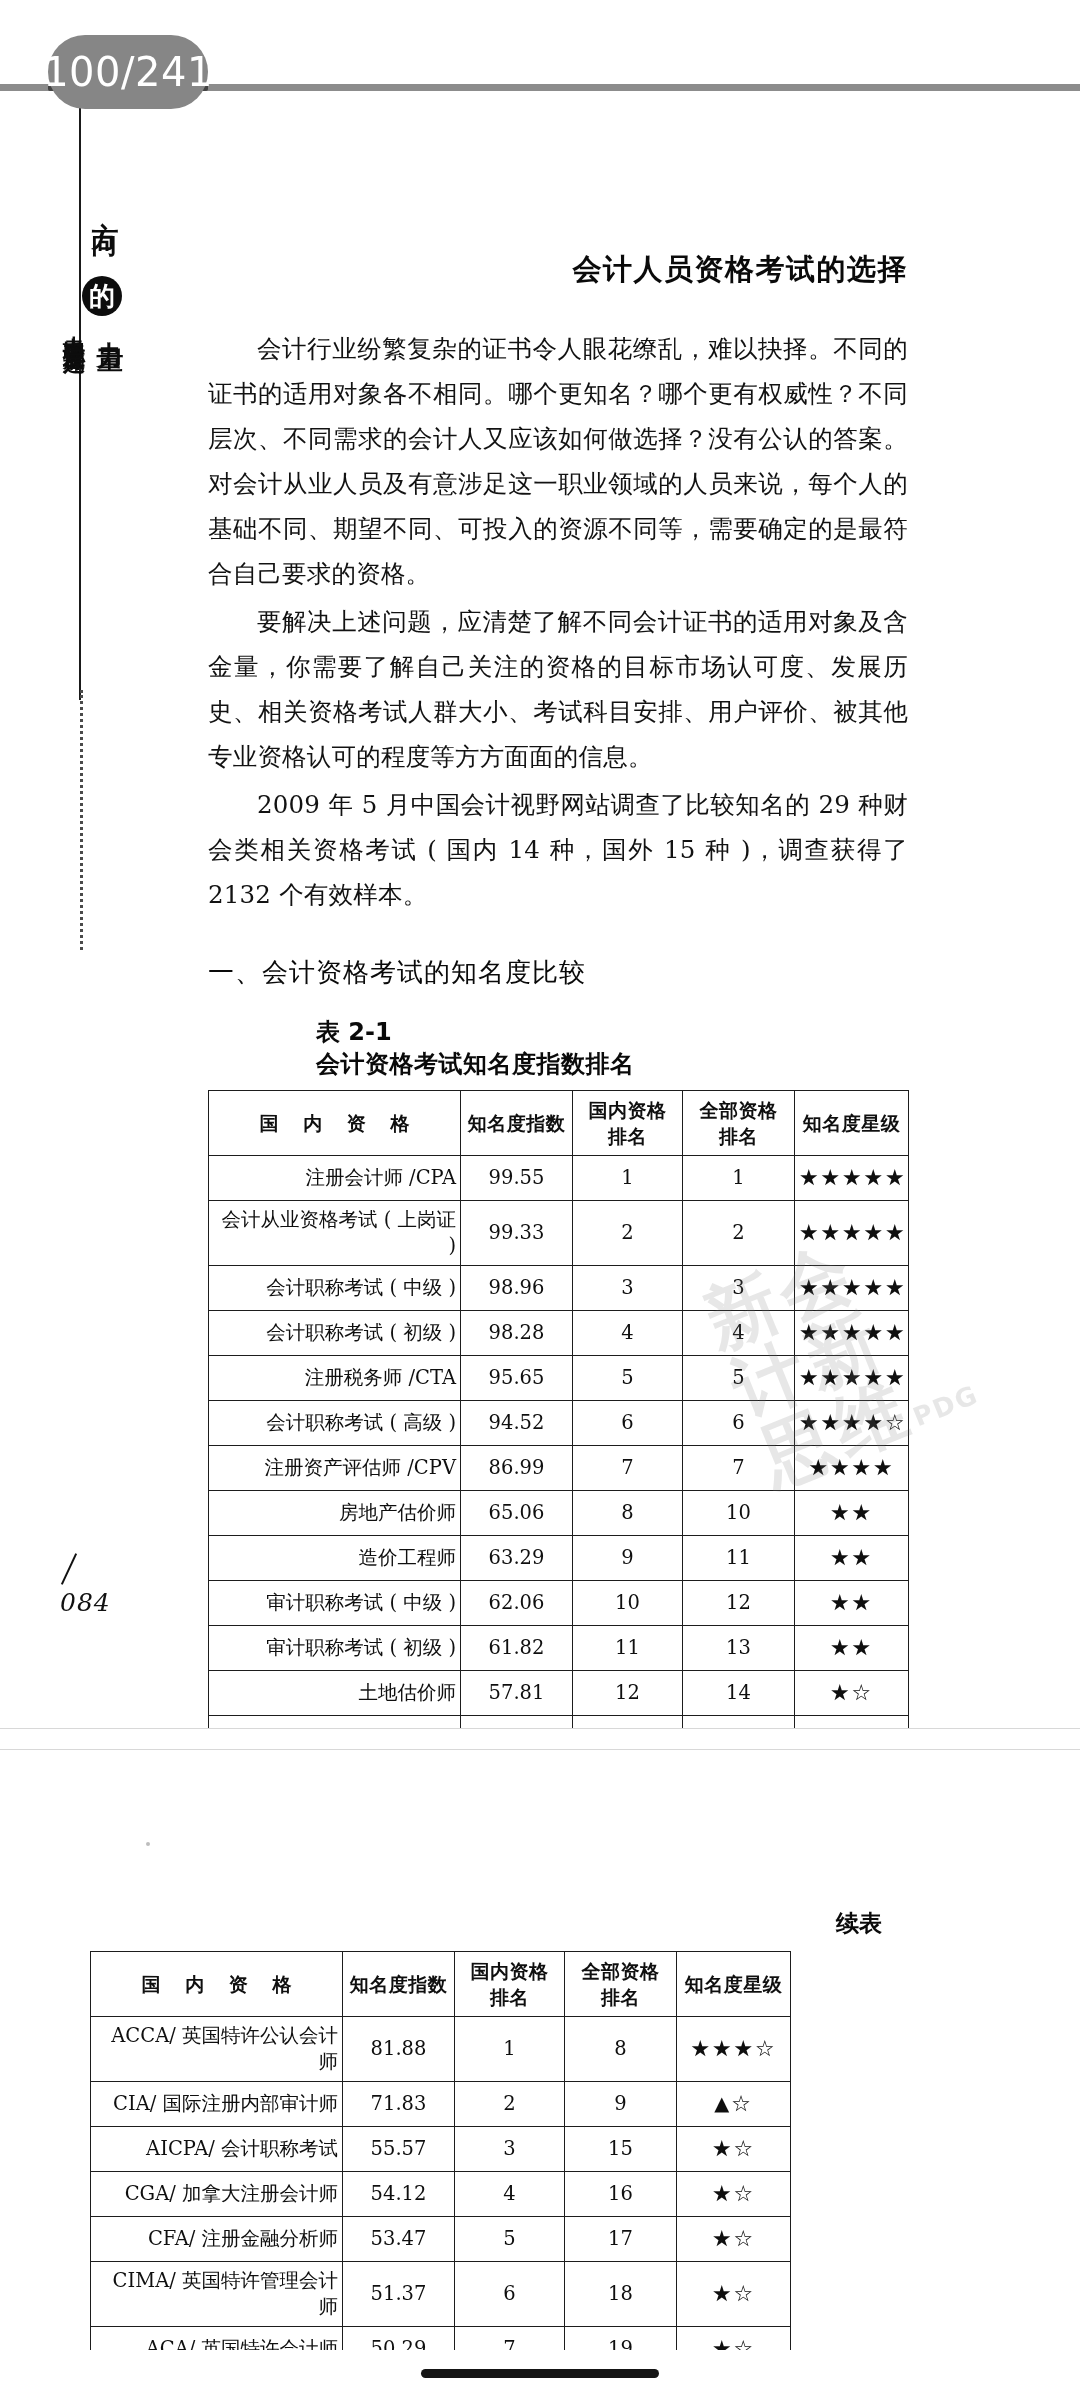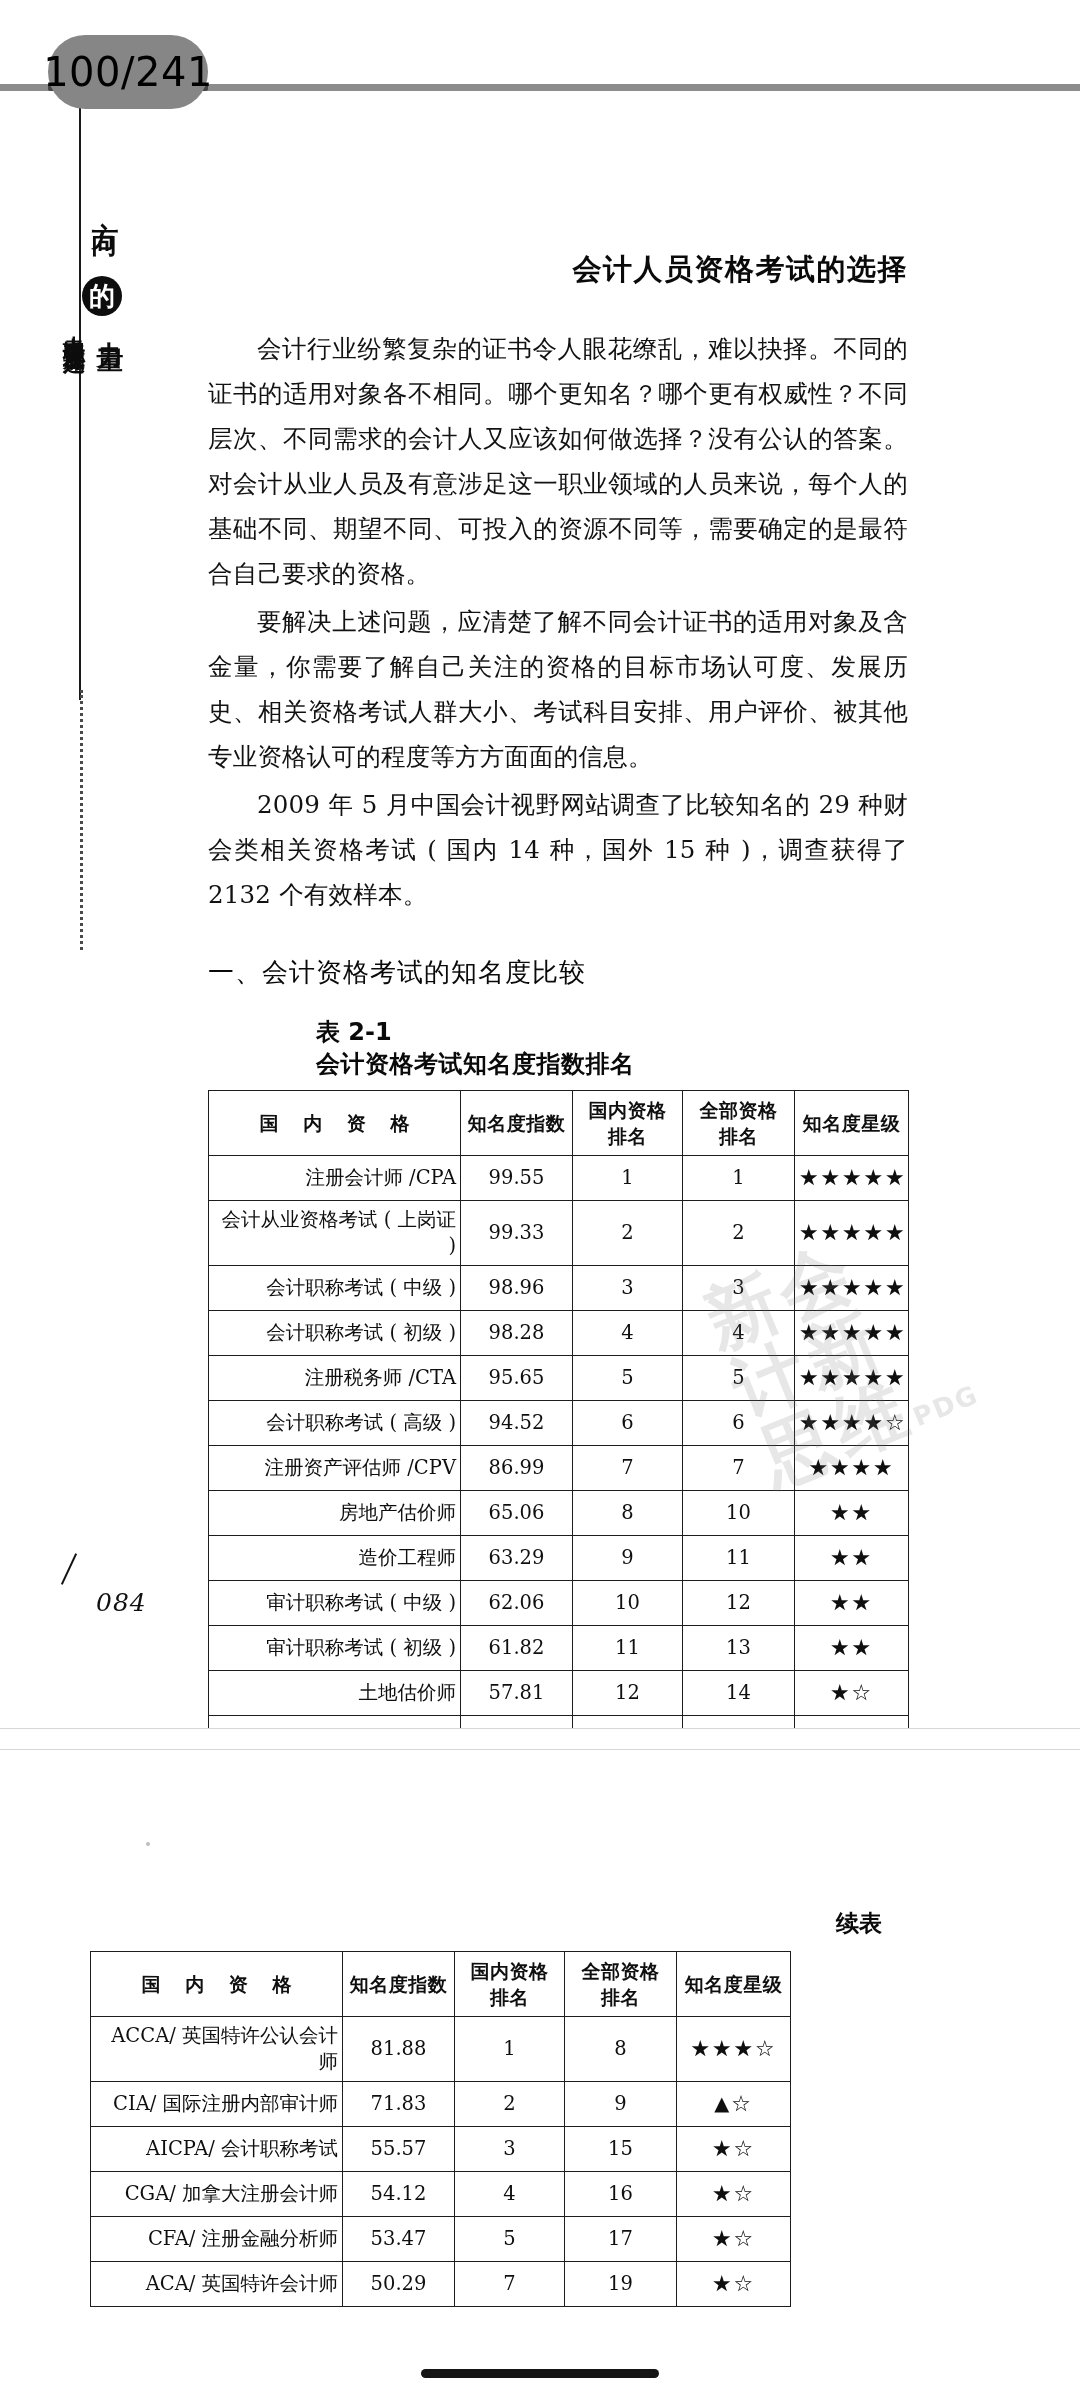--- a/index.html
+++ b/index.html
@@ -34,21 +34,21 @@
     position: absolute;
     left: 48px;
     top: 35px;
     width: 160px;
     height: 74px;
     border-radius: 38px;
     background: #868686;
     display: flex;
     align-items: center;
     justify-content: center;
-    color: #000000;
+    color: #ffffff;
     font-size: 40px;
     font-weight: 400;
     letter-spacing: 0.5px;
     font-family: "DejaVu Sans", "Liberation Sans", sans-serif;
   }
   .pill-shadow {
     position: absolute;
     left: 48px;
     top: 84px;
     width: 160px;
@@ -232,21 +232,20 @@
   }
   .folio-num {
     position: absolute;
     left: 60px;
     top: 1588px;
     font-family: "DejaVu Serif", "Liberation Serif", serif;
     font-style: italic;
     font-size: 25px;
     color: #111;
     letter-spacing: 1px;
-    margin-left: 36px;
   }
 
   
   .watermark {
     position: absolute;
     left: 740px;
     top: 1235px;
     width: 240px;
     height: 290px;
     color: rgba(120,120,120,0.18);
@@ -538,20 +537,27 @@
               <td class="c-star">★☆</td>
             </tr>
             <tr class="data-row">
               <td class="c-name">CFA/ 注册金融分析师</td>
               <td class="c-num">53.47</td>
               <td class="c-rank">5</td>
               <td class="c-rank">17</td>
               <td class="c-star">★☆</td>
             </tr>
             <tr class="data-row">
+              <td class="c-name">CIMA/ 英国特许管理会计师</td>
+              <td class="c-num">51.37</td>
+              <td class="c-rank">6</td>
+              <td class="c-rank">18</td>
+              <td class="c-star">★☆</td>
+            </tr>
+            <tr class="data-row">
               <td class="c-name">ACA/ 英国特许会计师</td>
               <td class="c-num">50.29</td>
               <td class="c-rank">7</td>
               <td class="c-rank">19</td>
               <td class="c-star">★☆</td>
             </tr>
           </tbody>
       </table>
     </div>
   </div>

